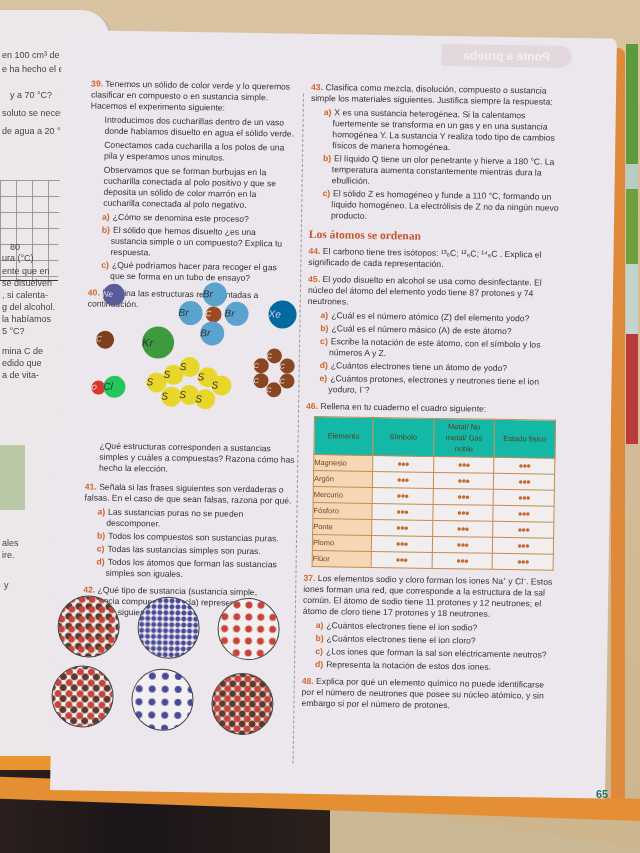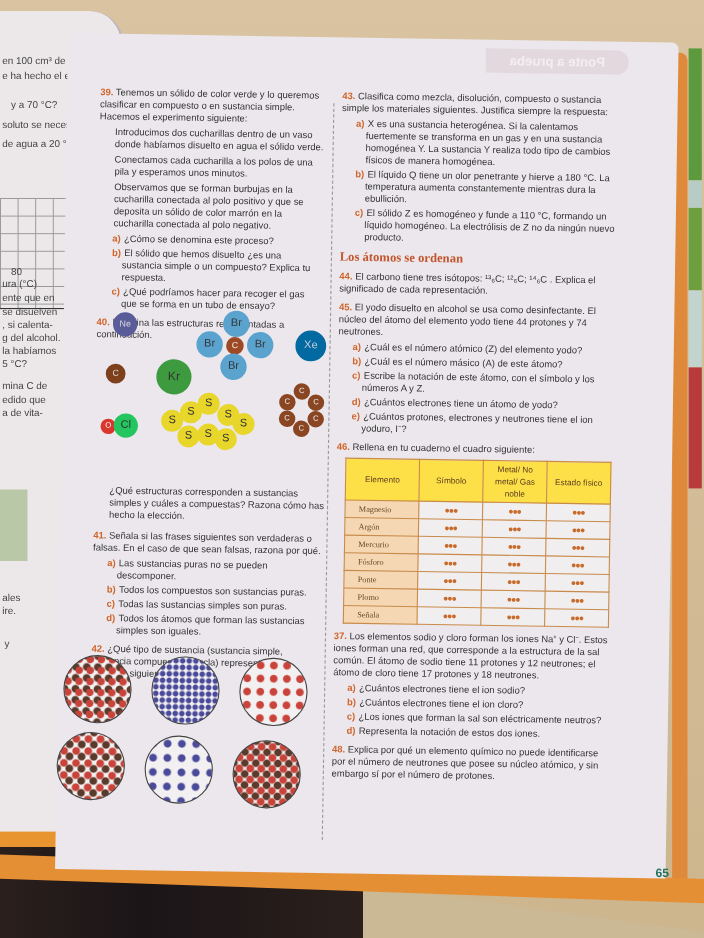--- a/index.html
+++ b/index.html
@@ -60,27 +60,27 @@
   .ex { margin-bottom: 6px; }
   .ex p { margin: 0 0 3px 0; }
   .sub { padding-left: 14px; margin: 2px 0; text-indent: -9px; padding-left: 22px; }
   .sub .letter { color: #d0652b; font-weight: bold; margin-right: 3px; }
   .indent { padding-left: 14px; }
   .dotted { position: absolute; left: 242px; top: 60px; height: 670px; border-left: 1px dashed #999; }
 
   .section-title { font-family: "Liberation Serif", serif; font-weight: bold; color: #c4552d; font-size: 11.5px; margin: 8px 0 6px; }
 
   table.elem { border-collapse: collapse; font-size: 7.5px; margin-left: 8px; margin-top: 4px; }
-  table.elem th { background: #fde047; color: #5a3a20; font-weight: normal; border: 1px solid #c98b4a; padding: 2px 4px; height: 18px; }
-  table.elem td { border: 1px solid #c98b4a; padding: 1px 12px; height: 13px; background: #f1eeef; font-family: Liberation Serif, serif; }
+  table.elem th { background: #14b8a6; color: #5a3a20; font-weight: normal; border: 1px solid #c98b4a; padding: 2px 4px; height: 18px; }
+  table.elem td { border: 1px solid #c98b4a; padding: 1px 0; height: 13px; background: #f1eeef; }
   table.elem td.el { background: #f5d7b3; color: #6a4526; width: 58px; }
   table.elem td.d { text-align: center; color: #c86a2a; letter-spacing: -1px; font-size: 8px; width: 60px; }
 
   .mol-area { position: absolute; left: 5px; top: 240px; width: 230px; height: 160px; }
-  .atom { position: absolute; border-radius: 50%; font-size: 10px; text-align: center; color: #333; }
+  .atom { position: absolute; border-radius: 50%; font-size: 10px; text-align: left; color: #333; font-style: italic; }
 
   .circles { position: absolute; left: 0; top: 560px; width: 230px; height: 140px; }
   .circ { position: absolute; width: 60px; height: 60px; border-radius: 50%; border: 1.5px solid #444; background: #f3f0f1; overflow: hidden; }
   .pg-num { position: absolute; left: 596px; top: 788px; color: #23725f; font-weight: bold; font-size: 11px; }
 </style>
 </head>
 <body>
 
 <div class="desk-light"></div>
 <div class="desk-dark"></div>
@@ -194,21 +194,21 @@
       <p><span class="ex-num">43.</span> <span>Clasifica como mezcla, disolución, compuesto o sustancia simple los materiales siguientes. Justifica siempre la respuesta:</span></p>
       <div class="sub"><span class="letter">a)</span><span>X es una sustancia heterogénea. Si la calentamos fuertemente se transforma en un gas y en una sustancia homogénea Y. La sustancia Y realiza todo tipo de cambios físicos de manera homogénea.</span></div>
       <div class="sub"><span class="letter">b)</span><span>El líquido Q tiene un olor penetrante y hierve a 180 °C. La temperatura aumenta constantemente mientras dura la ebullición.</span></div>
       <div class="sub"><span class="letter">c)</span><span>El sólido Z es homogéneo y funde a 110 °C, formando un líquido homogéneo. La electrólisis de Z no da ningún nuevo producto.</span></div>
     </div>
     <div class="section-title">Los átomos se ordenan</div>
     <div class="ex">
       <p><span class="ex-num">44.</span> <span>El carbono tiene tres isótopos: ¹³₆C; ¹²₆C; ¹⁴₆C . Explica el significado de cada representación.</span></p>
     </div>
     <div class="ex">
-      <p><span class="ex-num">45.</span> <span>El yodo disuelto en alcohol se usa como desinfectante. El núcleo del átomo del elemento yodo tiene 44 protones y 74 neutrones.</span></p>
+      <p><span class="ex-num">45.</span> <span>El yodo disuelto en alcohol se usa como desinfectante. El núcleo del átomo del elemento yodo tiene 87 protones y 74 neutrones.</span></p>
       <div class="sub"><span class="letter">a)</span><span>¿Cuál es el número atómico (Z) del elemento yodo?</span></div>
       <div class="sub"><span class="letter">b)</span><span>¿Cuál es el número másico (A) de este átomo?</span></div>
       <div class="sub"><span class="letter">c)</span><span>Escribe la notación de este átomo, con el símbolo y los números A y Z.</span></div>
       <div class="sub"><span class="letter">d)</span><span>¿Cuántos electrones tiene un átomo de yodo?</span></div>
       <div class="sub"><span class="letter">e)</span><span>¿Cuántos protones, electrones y neutrones tiene el ion yoduro, I⁻?</span></div>
     </div>
     <div class="ex">
       <p><span class="ex-num">46.</span> <span>Rellena en tu cuaderno el cuadro siguiente:</span></p>
       <table class="elem">
         <tbody>
@@ -248,21 +248,21 @@
           <td class="d">●●●</td>
           <td class="d">●●●</td>
         </tr>
         <tr>
           <td class="el">Plomo</td>
           <td class="d">●●●</td>
           <td class="d">●●●</td>
           <td class="d">●●●</td>
         </tr>
         <tr>
-          <td class="el">Señala</td>
+          <td class="el">Flúor</td>
           <td class="d">●●●</td>
           <td class="d">●●●</td>
           <td class="d">●●●</td>
         </tr>
       </tbody>
         </table>
     </div>
     <div class="ex">
       <p><span class="ex-num">37.</span> <span>Los elementos sodio y cloro forman los iones Na⁺ y Cl⁻. Estos iones forman una red, que corresponde a la estructura de la sal común. El átomo de sodio tiene 11 protones y 12 neutrones; el átomo de cloro tiene 17 protones y 18 neutrones.</span></p>
       <div class="sub"><span class="letter">a)</span><span>¿Cuántos electrones tiene el ion sodio?</span></div>

